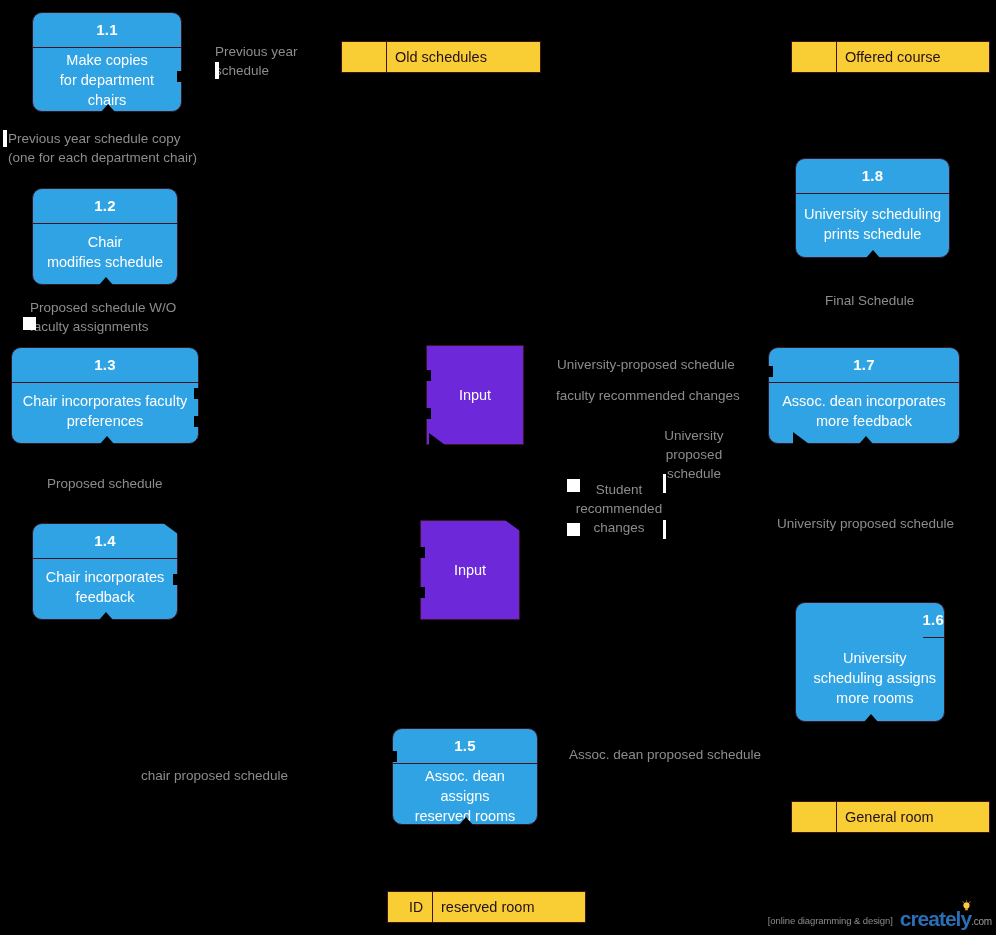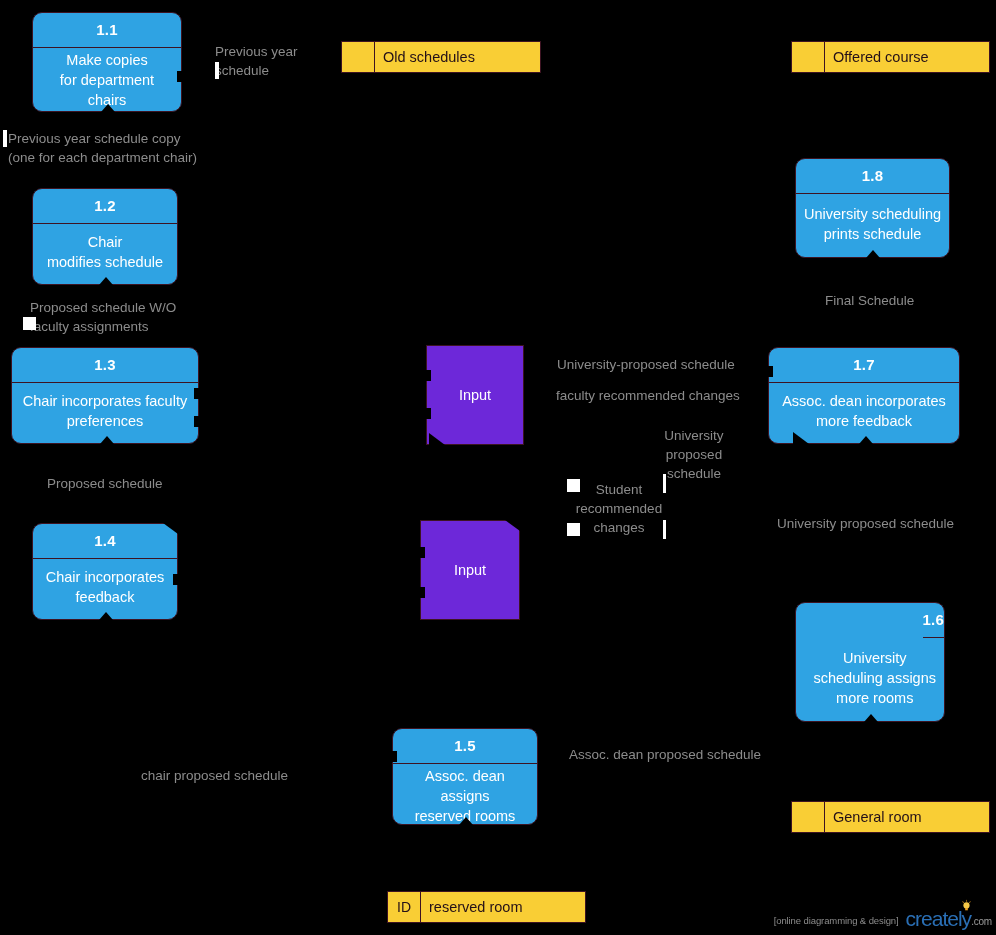--- a/index.html
+++ b/index.html
@@ -93,20 +93,21 @@
   }
 
   
   .datastore {
     position: absolute;
     box-sizing: border-box;
     background: #f9ce35;
     border: 1.5px solid #3d1322;
     display: flex;
     color: #241018;
+    padding-left: 12px;
   }
   .datastore .ds-id {
     width: 32px;
     flex: 0 0 32px;
     border-right: 1.5px solid #3d1322;
     display: flex;
     align-items: center;
     justify-content: center;
     font-size: 14px;
   }
@@ -166,21 +167,21 @@
     padding-bottom: 3px;
   }
   #watermark .wm-logo {
     position: relative;
     display: flex;
     align-items: flex-end;
   }
   #watermark .wm-brand {
     color: #2a6fb5;
     font-size: 21px;
-    font-weight: normal;
+    font-weight: bold;
     letter-spacing: -1px;
     line-height: 21px;
   }
   #watermark .wm-tld {
     color: #9a9a9a;
     font-size: 10px;
     padding-bottom: 2px;
     letter-spacing: -0.2px;
   }
   #watermark .wm-bulb {

